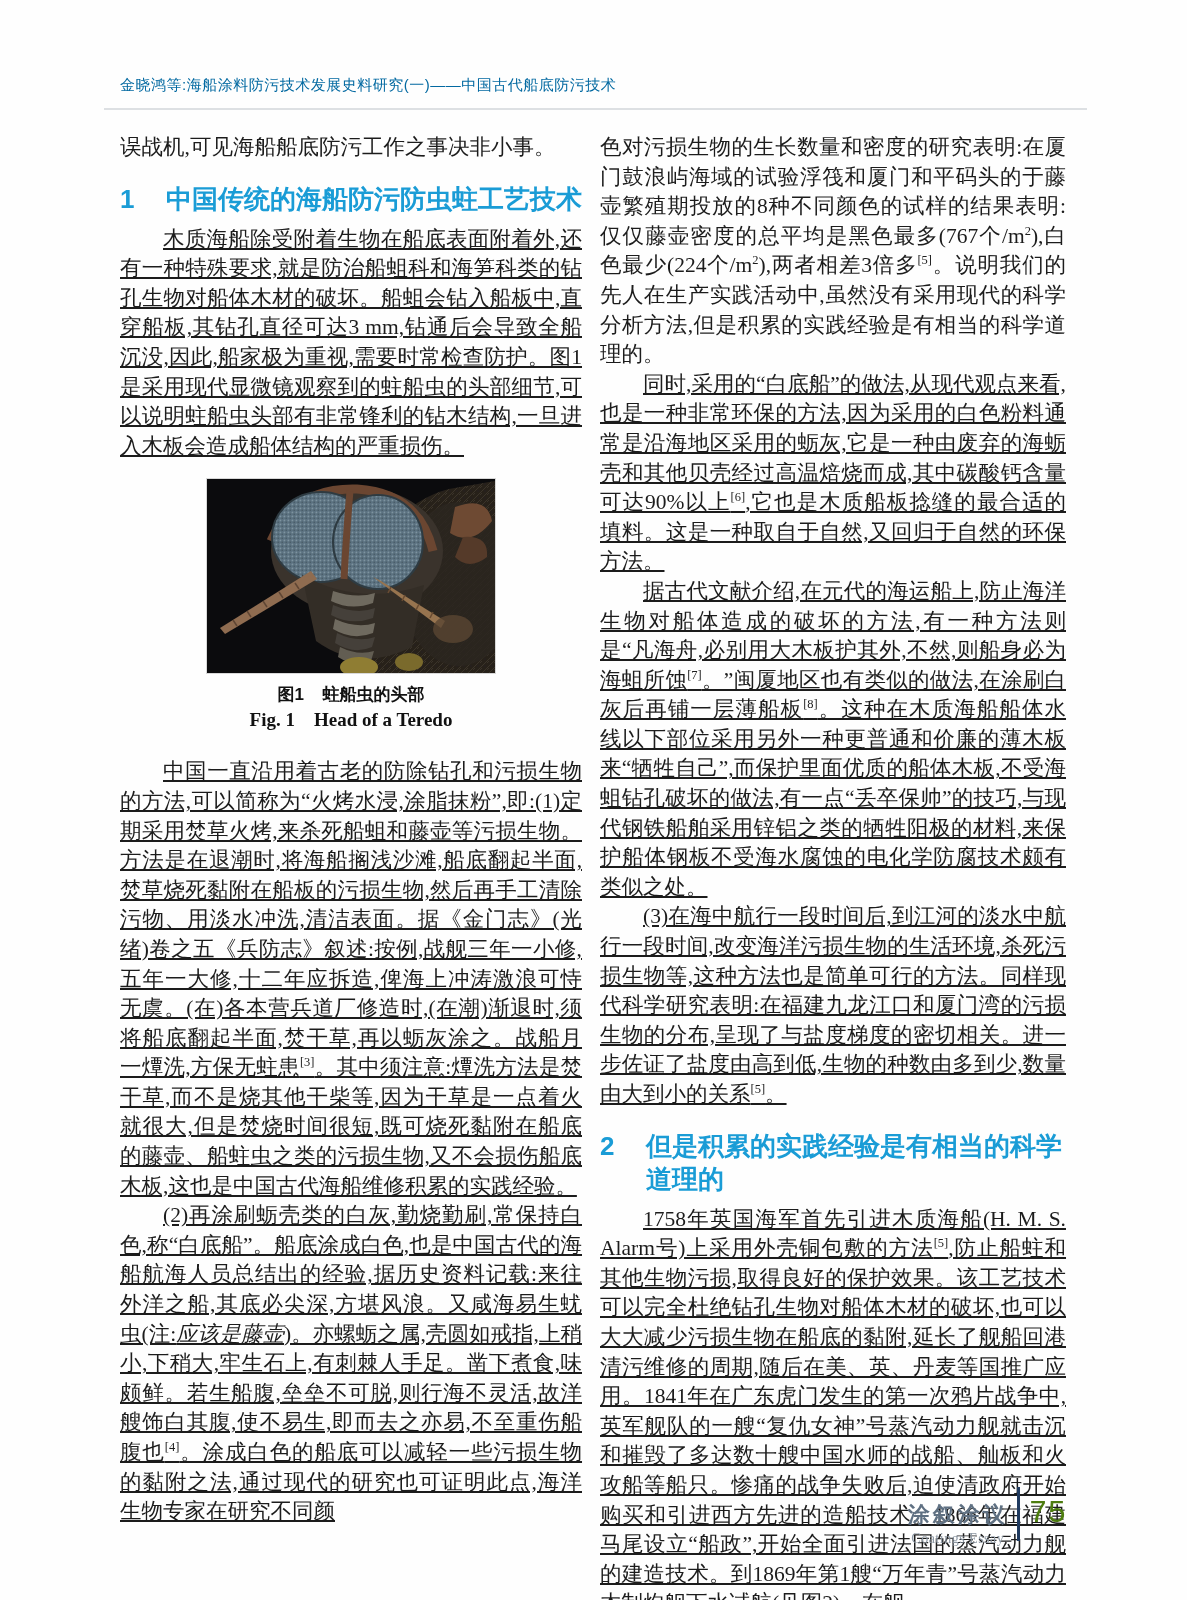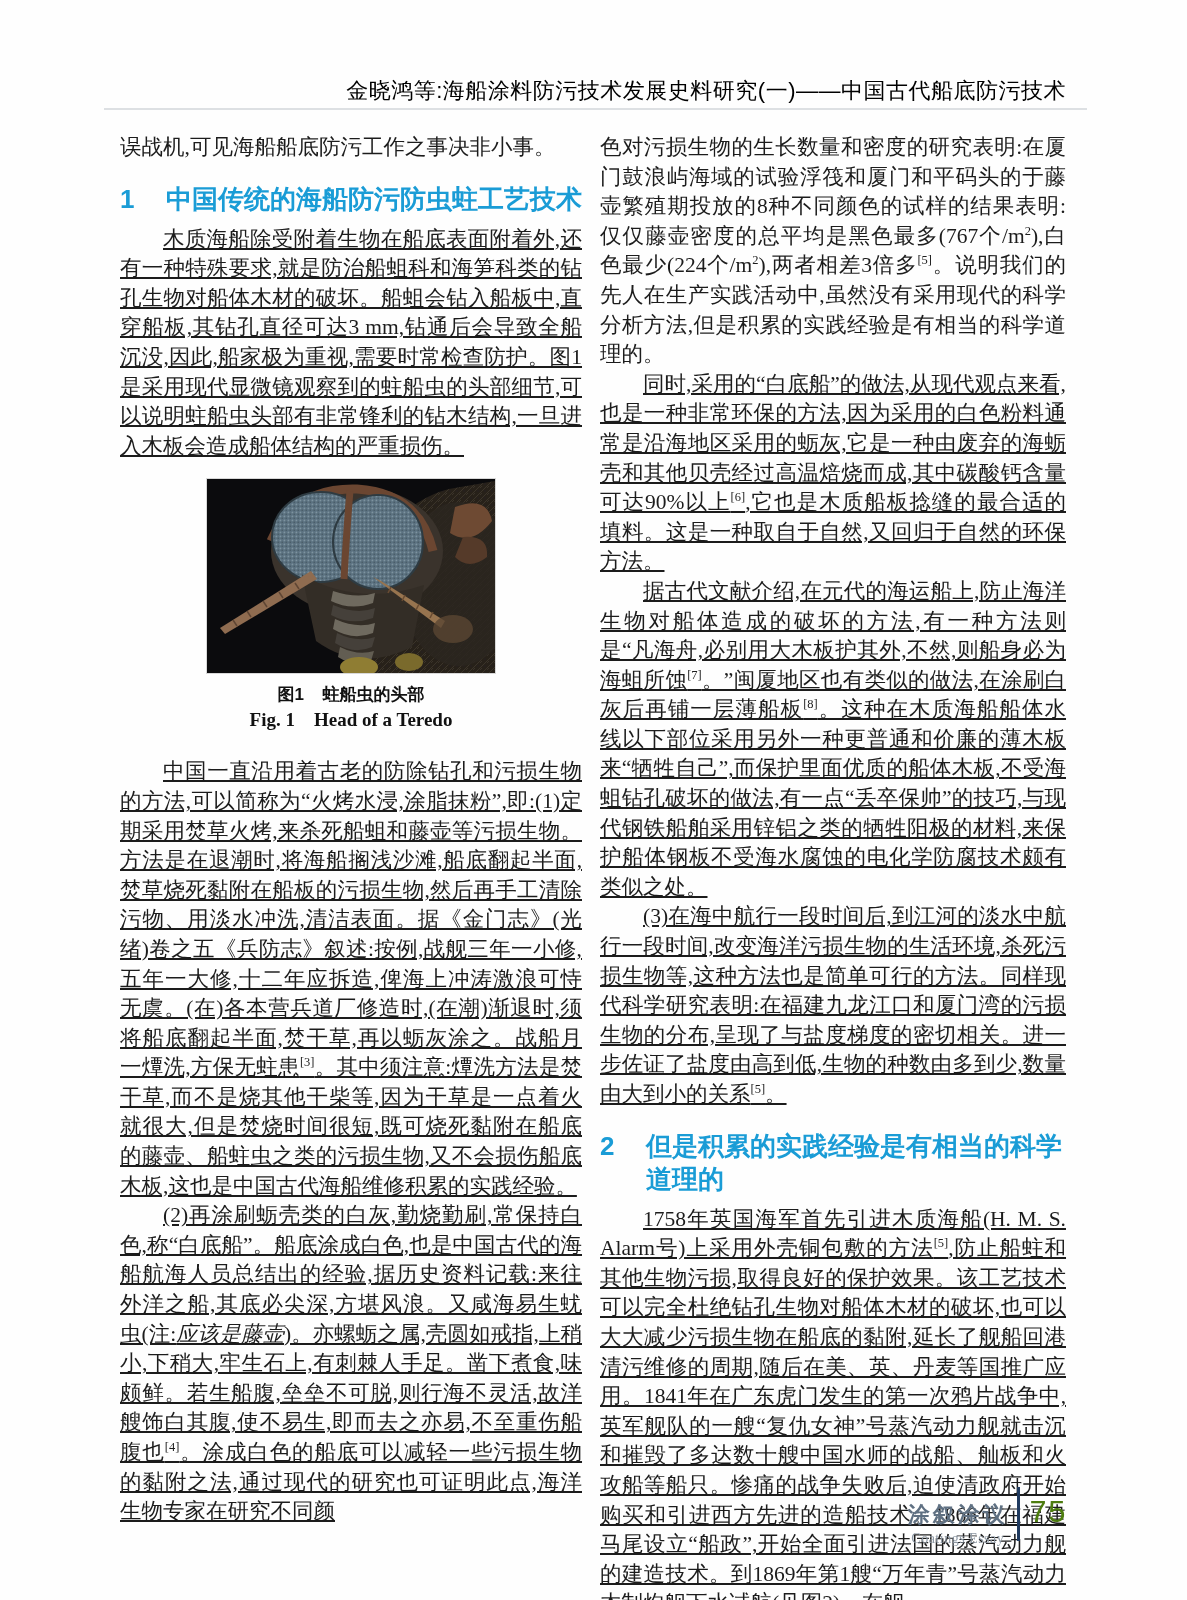--- a/index.html
+++ b/index.html
@@ -3,22 +3,22 @@
 <meta charset="utf-8">
 <style>
   html,body{margin:0;padding:0;background:#e8e8e8;}
   .page{
     position:relative;width:1187px;height:1600px;background:#fefefe;
     margin:0 auto;overflow:hidden;
     font-family:"Liberation Serif","DejaVu Serif",serif;color:#1c1c1c;
   }
   .running-header{
     position:absolute;top:76px;left:120px;right:121px;
-    text-align:right;font-family:"Liberation Sans","DejaVu Sans",sans-serif;
-    font-size:22px;color:#000000;letter-spacing:.5px;
+    font-family:"Liberation Sans","DejaVu Sans",sans-serif;
+    font-size:15px;color:#0369a1;letter-spacing:.5px;
   }
   .header-rule{
     position:absolute;top:108px;left:104px;right:100px;height:0;
     border-top:2px solid #dde0e3;
   }
   .col{position:absolute;top:133px;}
   .col-left{left:120px;width:462px;}
   .col-right{left:600px;width:466px;}
   .body-p{
     margin:0;font-size:21.5px;line-height:29.6px;text-align:justify;

